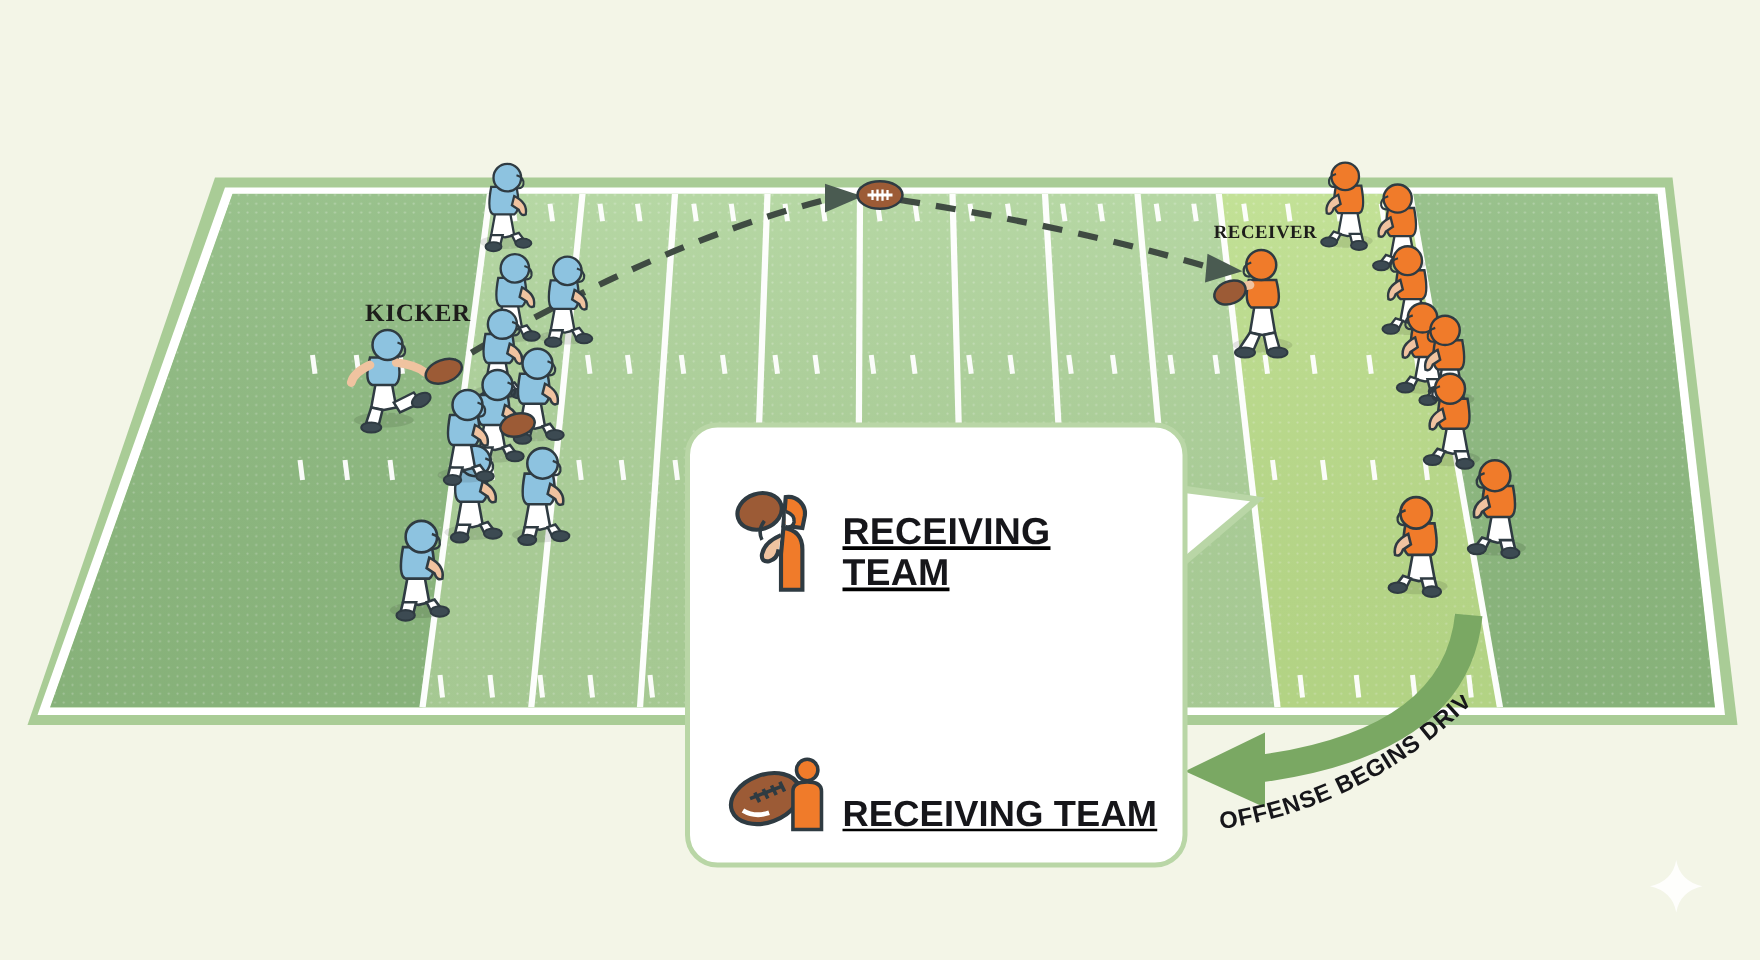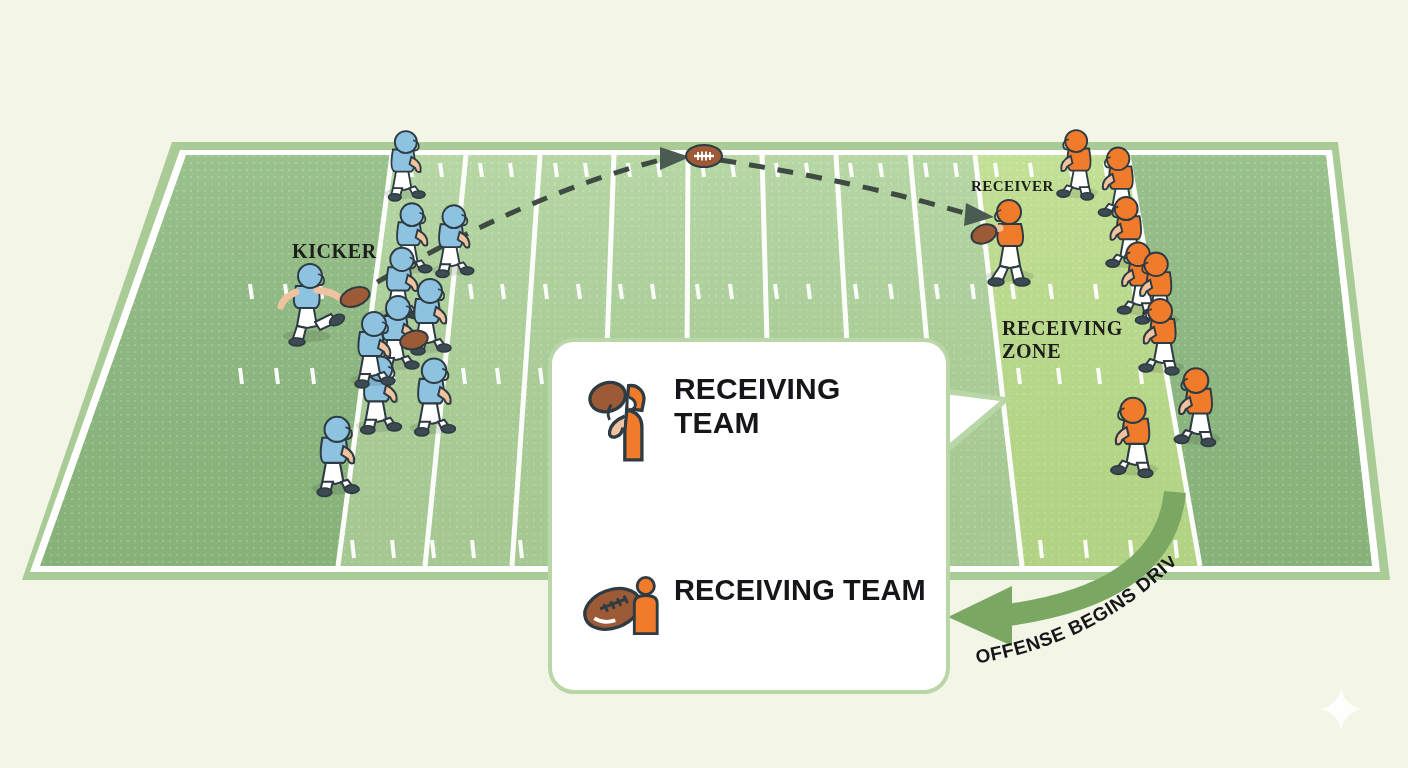--- a/index.html
+++ b/index.html
@@ -46,21 +46,22 @@
     width: 402px; height: 356px;
     background: #ffffff;
     border: 4px solid #b9d6a6;
     border-radius: 26px;
     box-sizing: border-box;
     z-index: 40;
   }
   .callout-row {
     position: absolute;
     display: flex;
-    align-items: flex-start;
+    align-items: flex-end;
+    text-decoration: underline;
   }
   #row-catch { left: 28px; top: 30px; width: 348px; height: 104px; }
   #row-possess { left: 28px; top: 232px; width: 352px; height: 94px; }
   .row-icon {
     width: 82px;
     flex: 0 0 82px;
     display: flex;
     align-items: center;
     justify-content: center;
   }
@@ -367,21 +368,20 @@
     </g>
 
     <g>
       <path d="M1175,492 Q1165,596 1000,616" fill="none" stroke="#7aa863" stroke-width="22" stroke-linecap="butt"></path>
       <polygon points="1012,586 1012,646 948,617" fill="#7aa863"></polygon>
     </g>
   </svg>
 
   <div class="fieldlabel" id="label-kicker">KICKER</div>
   <div class="fieldlabel" id="label-receiver">RECEIVER</div>
-  <div class="fieldlabel" id="label-receiving-zone">RECEIVING ZONE</div>
 
   <svg id="offense-label" viewBox="0 0 260 130">
     <defs>
       <path id="arcpath" d="M12,108 Q130,92 216,8" fill="none"></path>
     </defs>
     <text font-family="Liberation Sans, sans-serif" font-size="19" font-weight="bold" fill="#16161a" letter-spacing="0.6">
       <textPath href="#arcpath" startOffset="2%">OFFENSE BEGINS DRIVE</textPath>
     </text>
   </svg>
 

